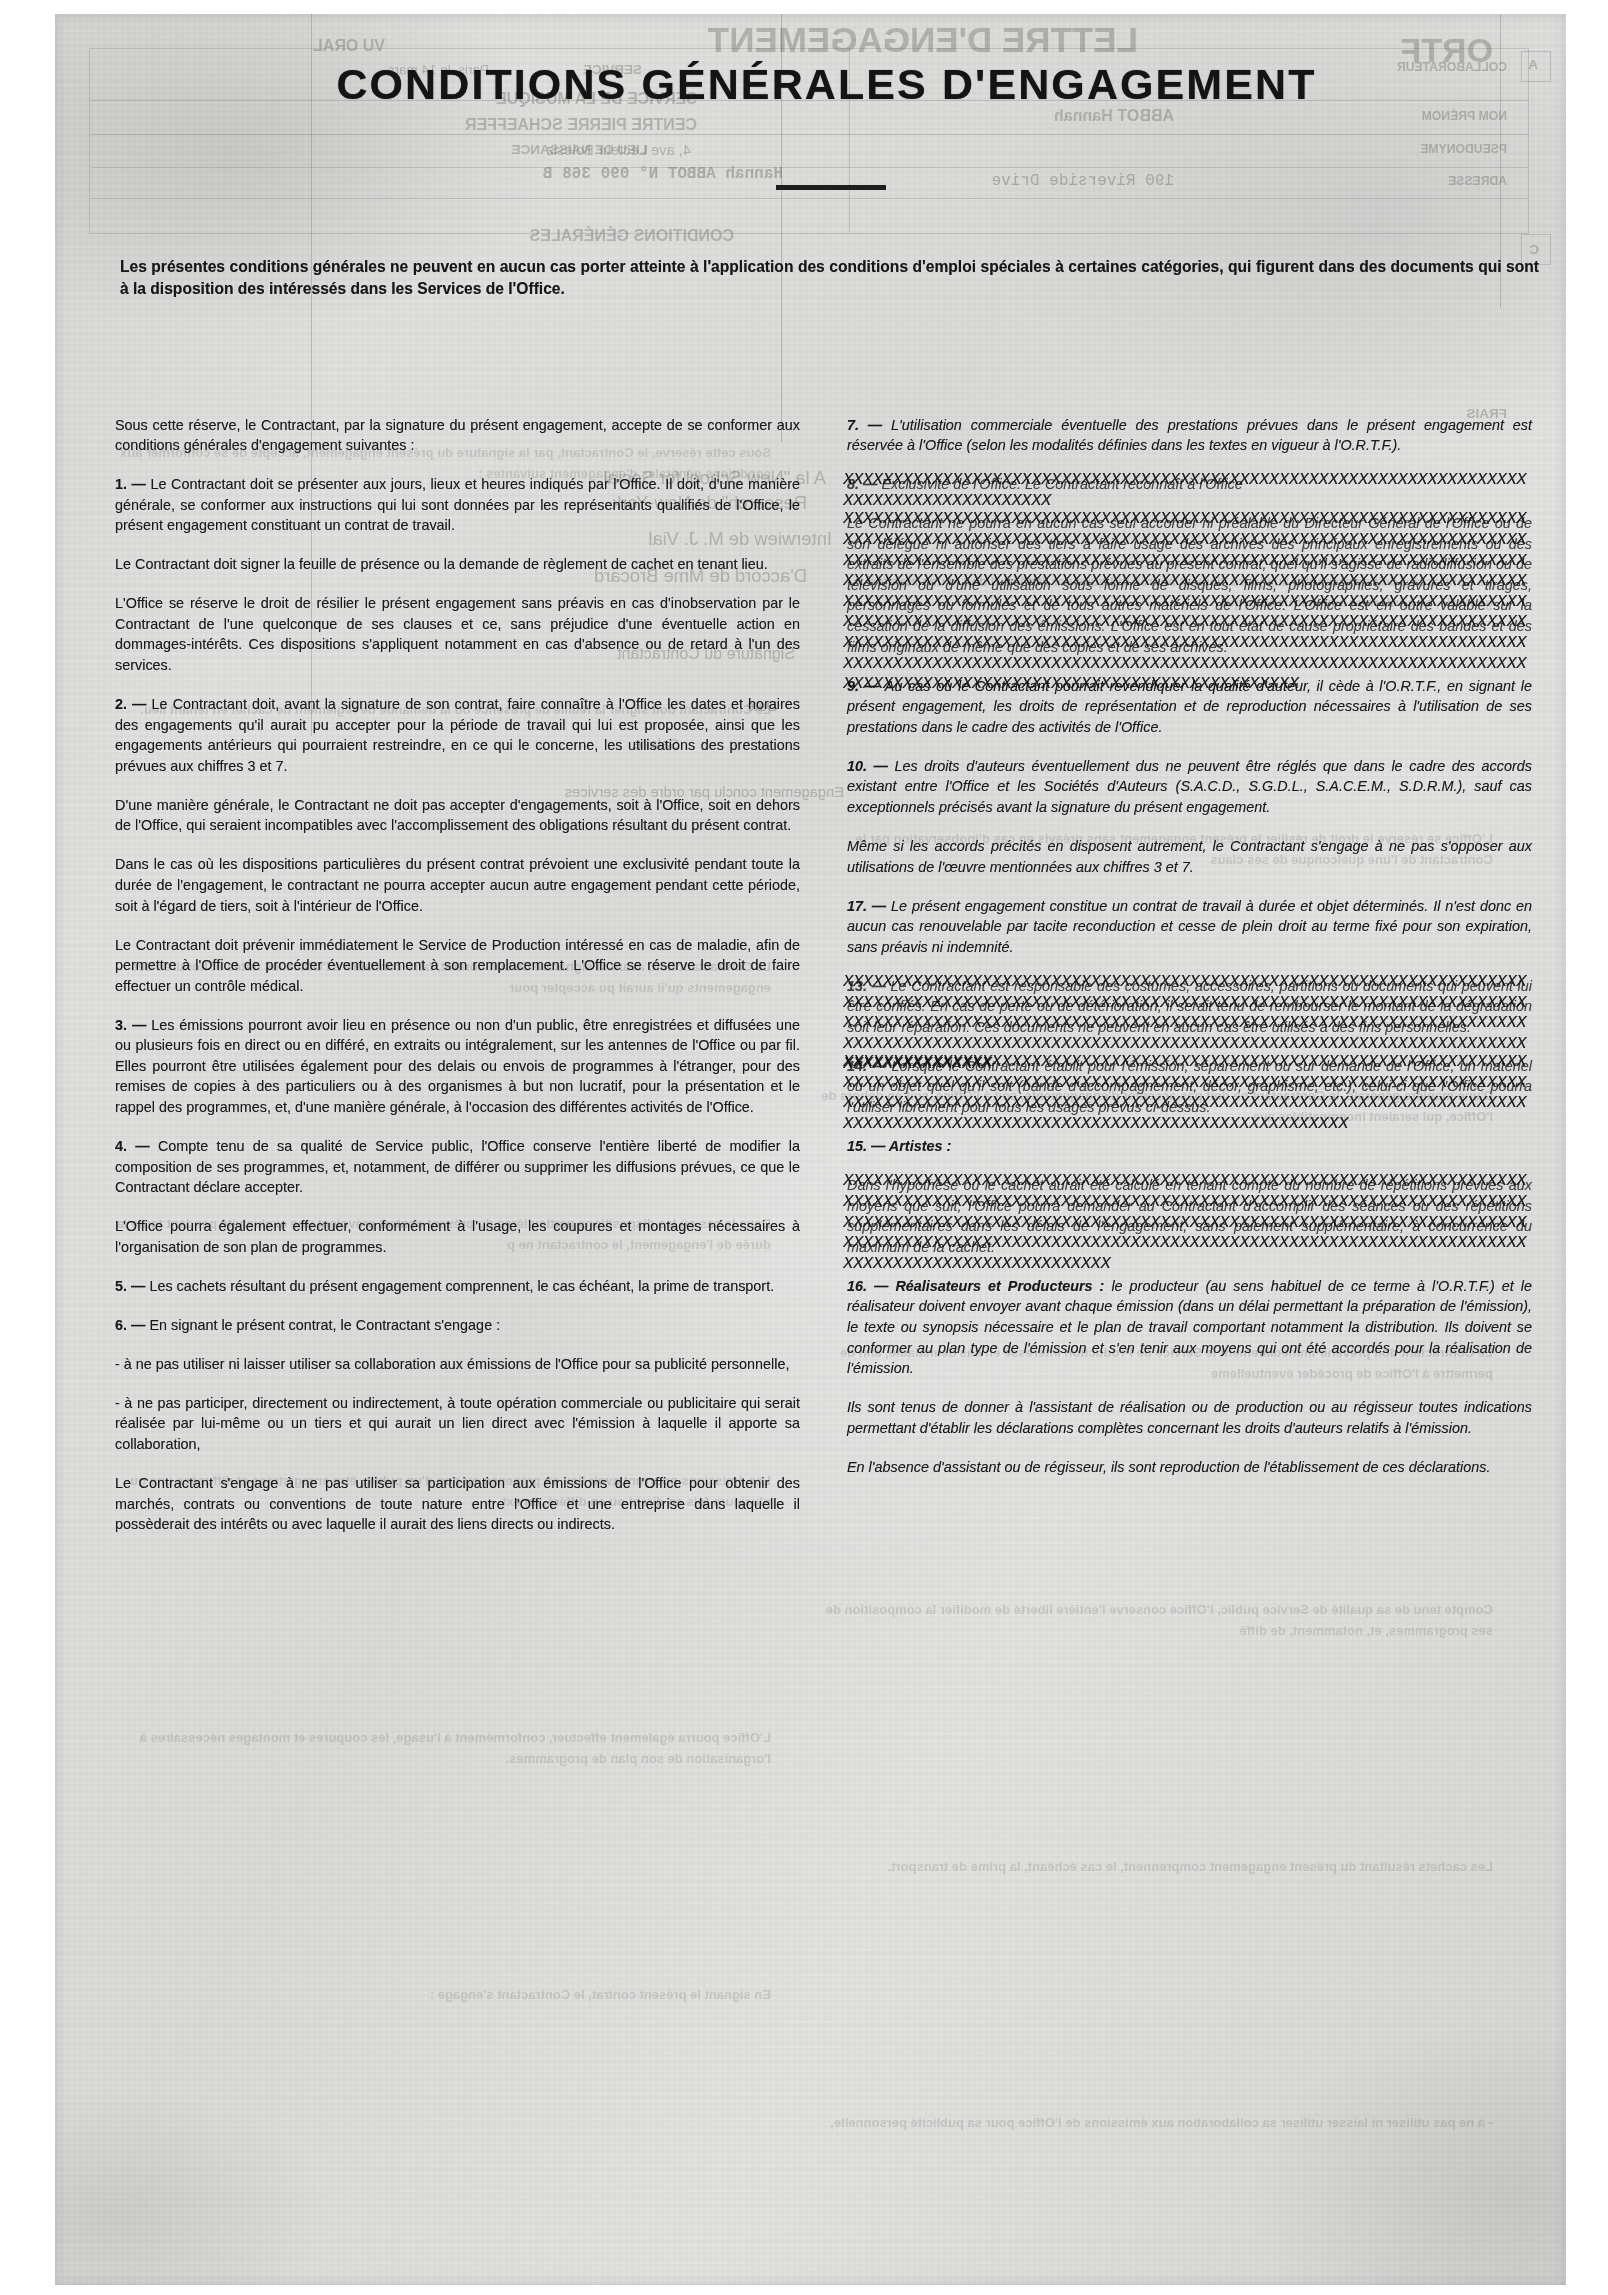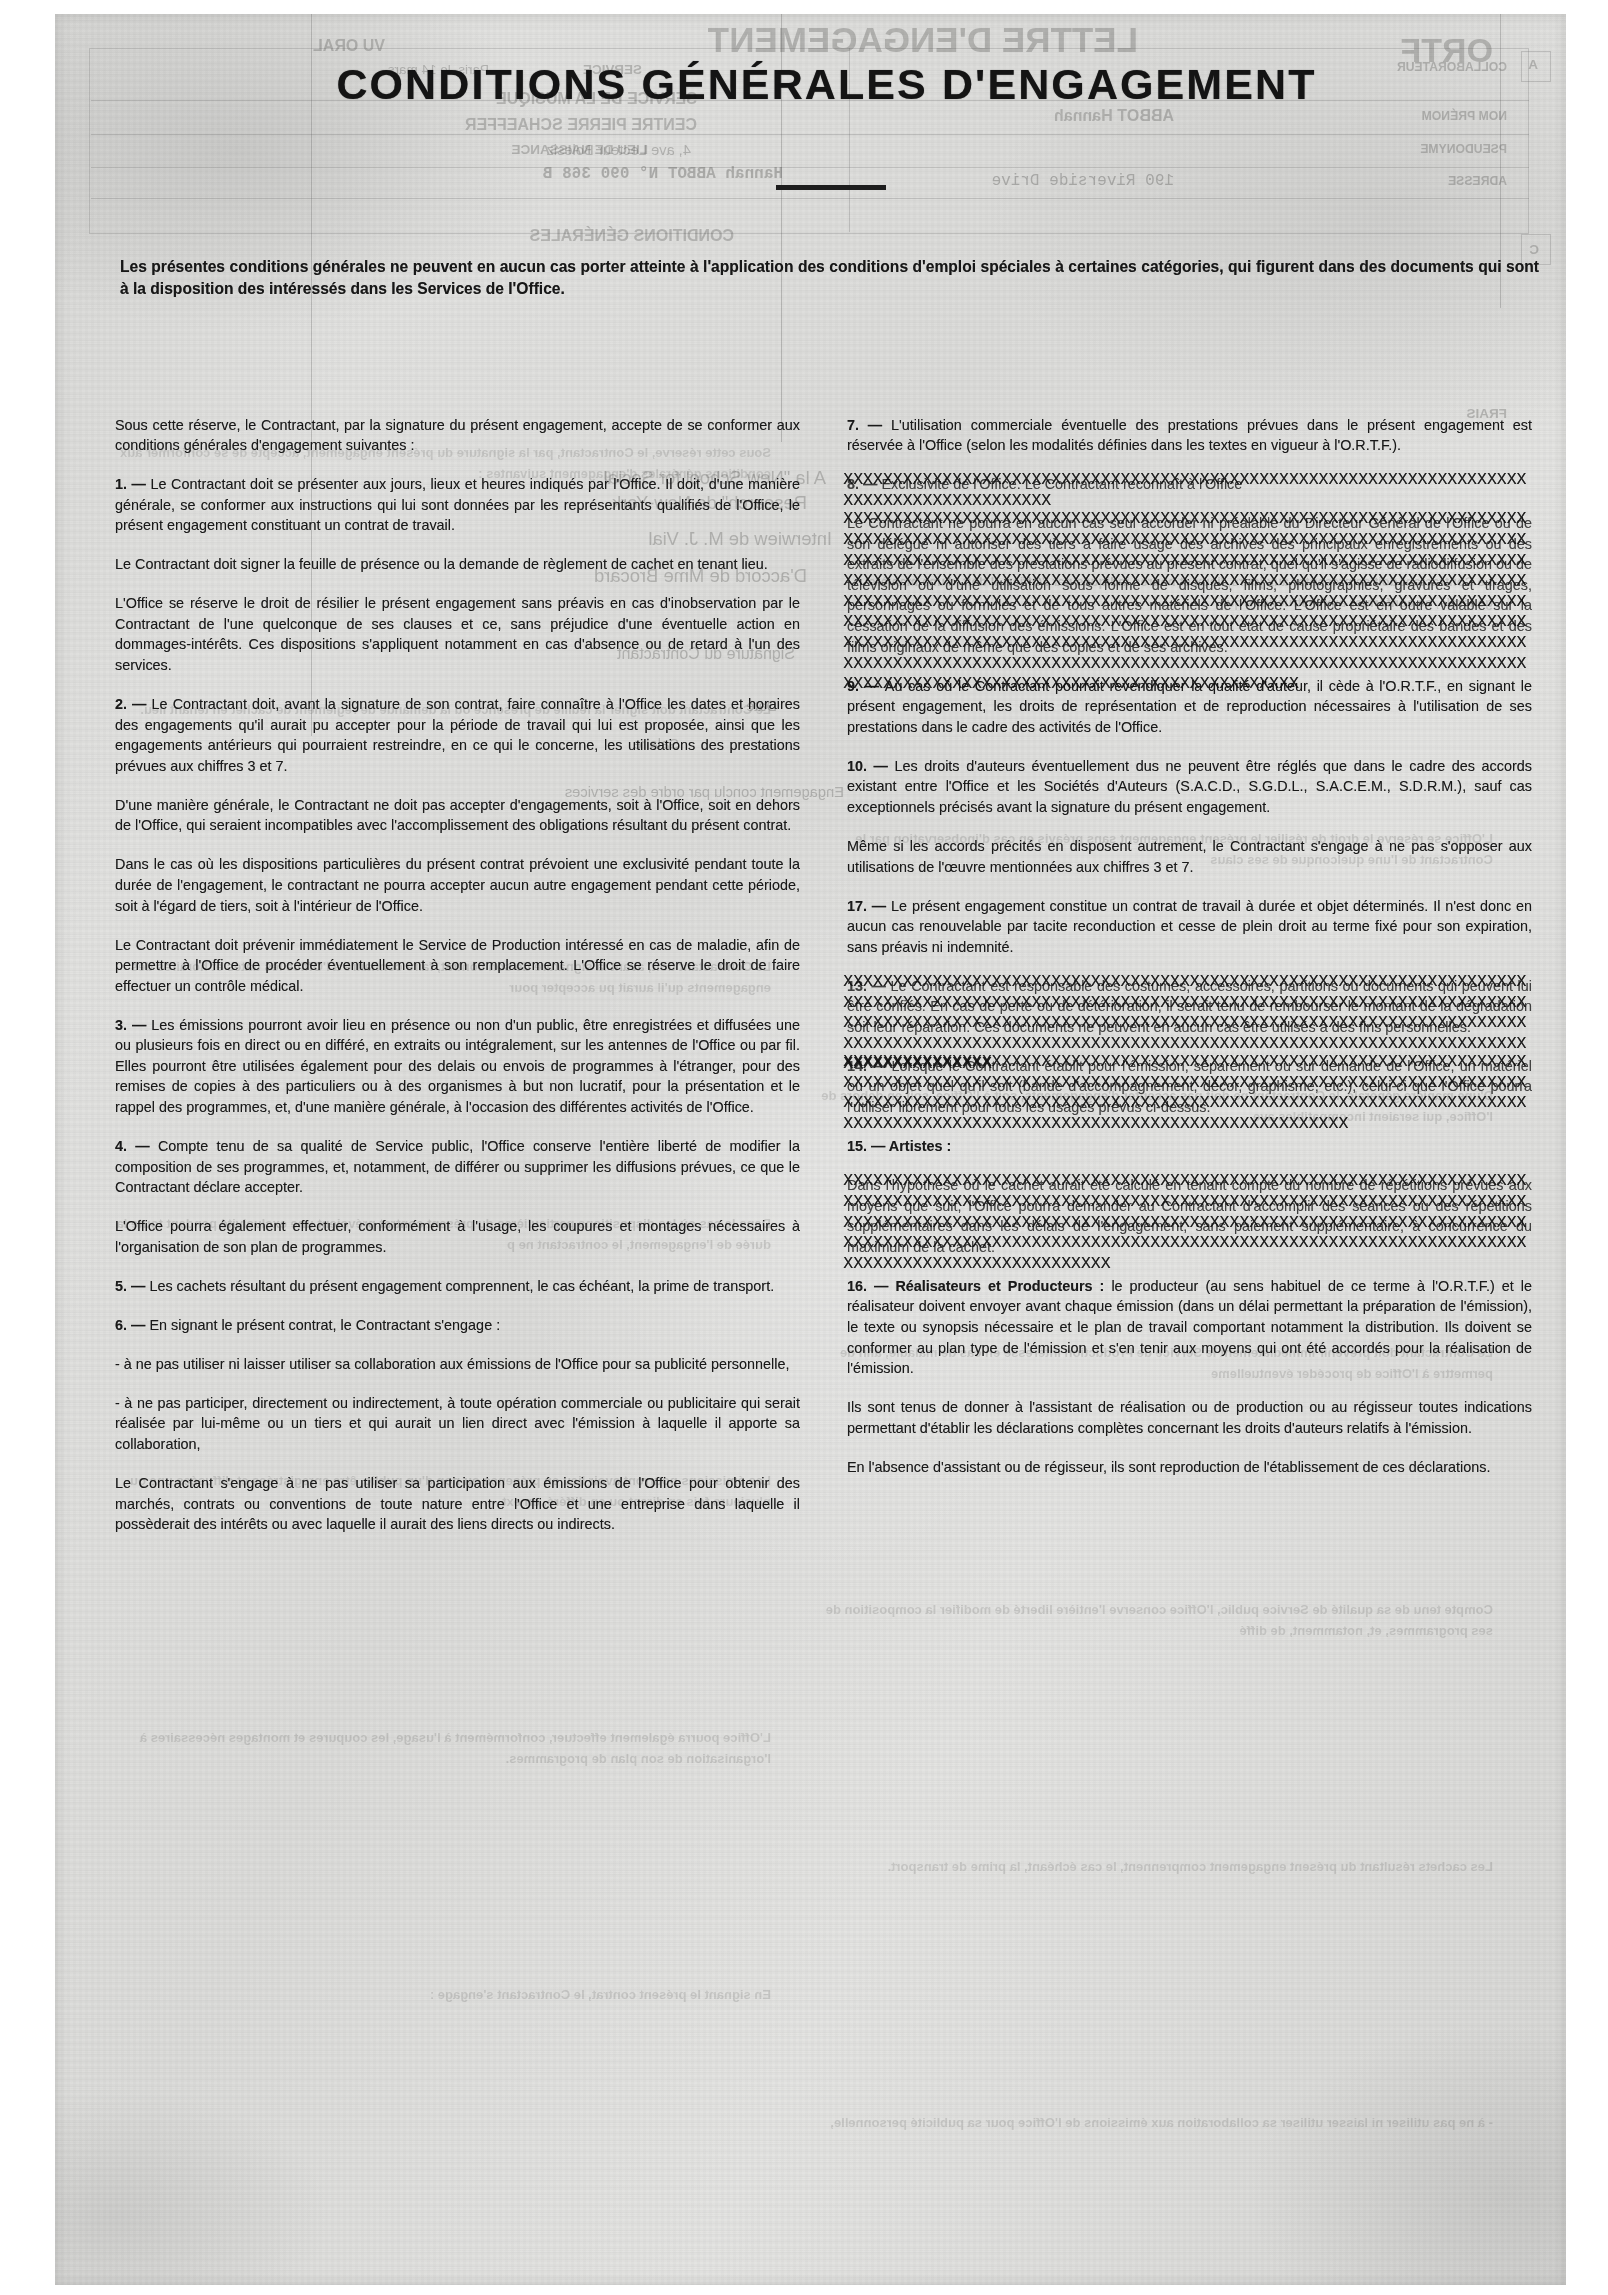--- a/index.html
+++ b/index.html
@@ -96,21 +96,21 @@
   
   .fold{position:absolute;width:1.2px;background:rgba(90,90,88,.30);}
 
   .col{
     position:absolute;top:401px;width:685px;
     font-size:14.4px;line-height:20.6px;
     color:#191919;text-align:justify;
     text-shadow:0 0 0.4px rgba(0,0,0,.35);
   }
   #colL{left:44px;}
-  #colR{left:776px;}
+  #colR{left:776px;font-style:italic;}
 
   .col p{margin:0 0 18.4px 0;}
   .num{font-weight:bold;}
   .bd{font-weight:bold;}
 
   
   .struck{position:relative;display:block;}
   .struck .xs{
     position:absolute;left:-3.7px;top:-3.7px;right:-2.4px;
     font-family:"Liberation Mono", monospace;

